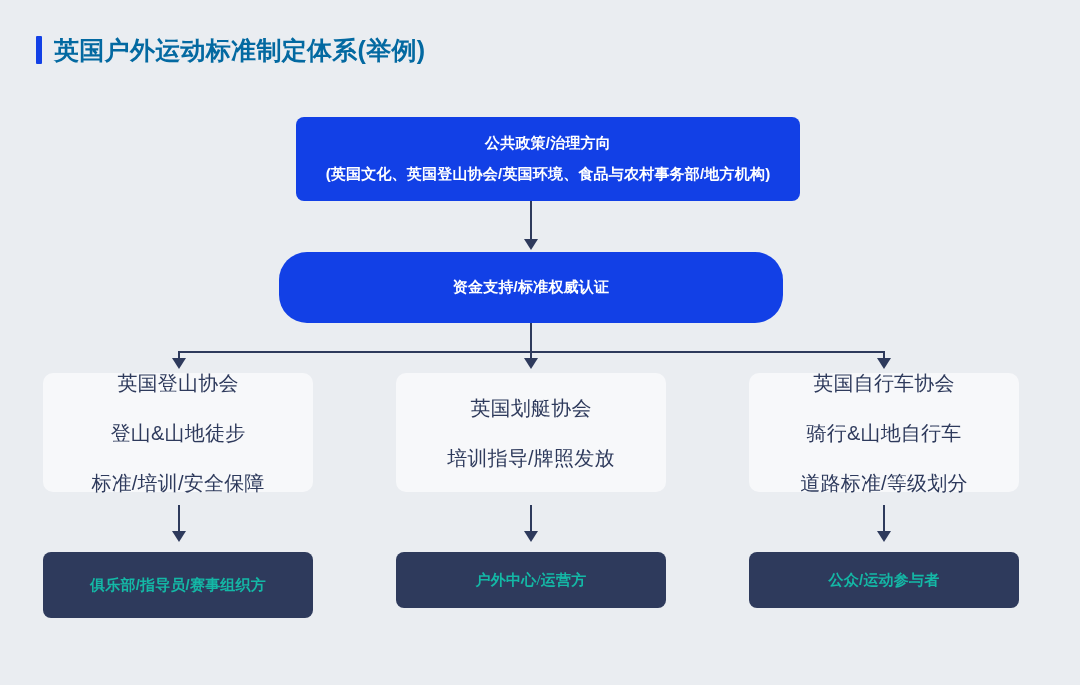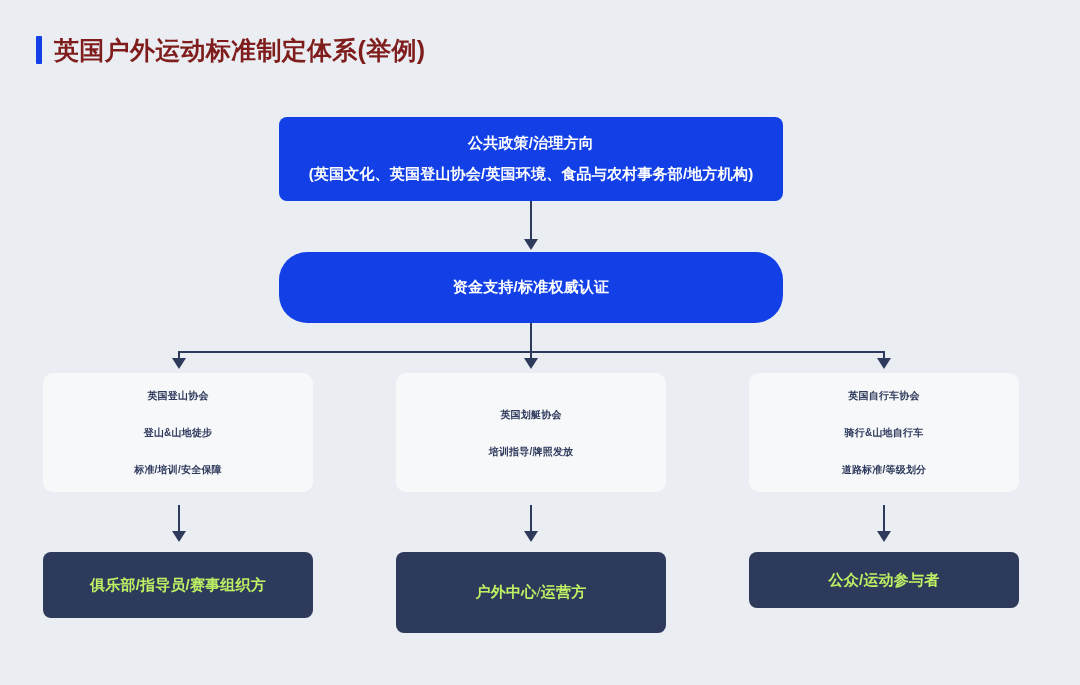--- a/index.html
+++ b/index.html
@@ -26,21 +26,21 @@
   }
   .title-accent {
     width: 6px;
     height: 28px;
     background: #1240e6;
     border-radius: 1px;
   }
   .title-text {
     font-size: 25px;
     font-weight: bold;
-    color: #7f1d1d;
+    color: #0369a1;
     letter-spacing: 0.3px;
     line-height: 1;
   }
 
   
   .flow-box {
     position: absolute;
     box-sizing: border-box;
     display: flex;
     flex-direction: column;
@@ -61,41 +61,41 @@
     letter-spacing: 0.2px;
   }
   .box-blue .line + .line { margin-top: 12px; }
 
   .box-card {
     background: #f7f8fa;
     border-radius: 10px;
     color: #2e3a5c;
   }
   .box-card .line {
-    font-size: 10px;
-    font-weight: bold;
+    font-size: 20px;
+    font-weight: normal;
     line-height: 1.3;
     letter-spacing: 0.2px;
   }
   .box-card .line + .line { margin-top: 24px; }
 
   .box-navy {
     background: #2e3a5c;
     border-radius: 8px;
-    color: #bef264;
+    color: #14b8a6;
   }
   .box-navy .line {
     font-size: 15px;
     font-weight: bold;
     letter-spacing: 0.2px;
   }
 
   
   #box-policy {
-    left: 279px;
+    left: 296px;
     top: 117px;
     width: 504px;
     height: 84px;
     text-align: center;
   }
 
   
   #box-funding {
     left: 279px;
     top: 252px;
@@ -104,21 +104,21 @@
     border-radius: 28px;
   }
 
   
   #card-mountaineering { left: 43px;  top: 373px; width: 270px; height: 119px; }
   #card-canoeing       { left: 396px; top: 373px; width: 270px; height: 119px; }
   #card-cycling        { left: 749px; top: 373px; width: 270px; height: 119px; }
 
   
   #box-clubs     { left: 43px;  top: 552px; width: 270px; height: 66px; }
-  #box-centers   { left: 396px; top: 552px; width: 270px; height: 81px; font-family: Liberation Serif, serif; }
+  #box-centers   { left: 396px; top: 552px; width: 270px; height: 56px; font-family: Liberation Serif, serif; }
   #box-public    { left: 749px; top: 552px; width: 270px; height: 56px; }
 
   
   .connector {
     position: absolute;
     pointer-events: none;
   }
   .conn-line {
     position: absolute;
     background: #2e3a5c;

